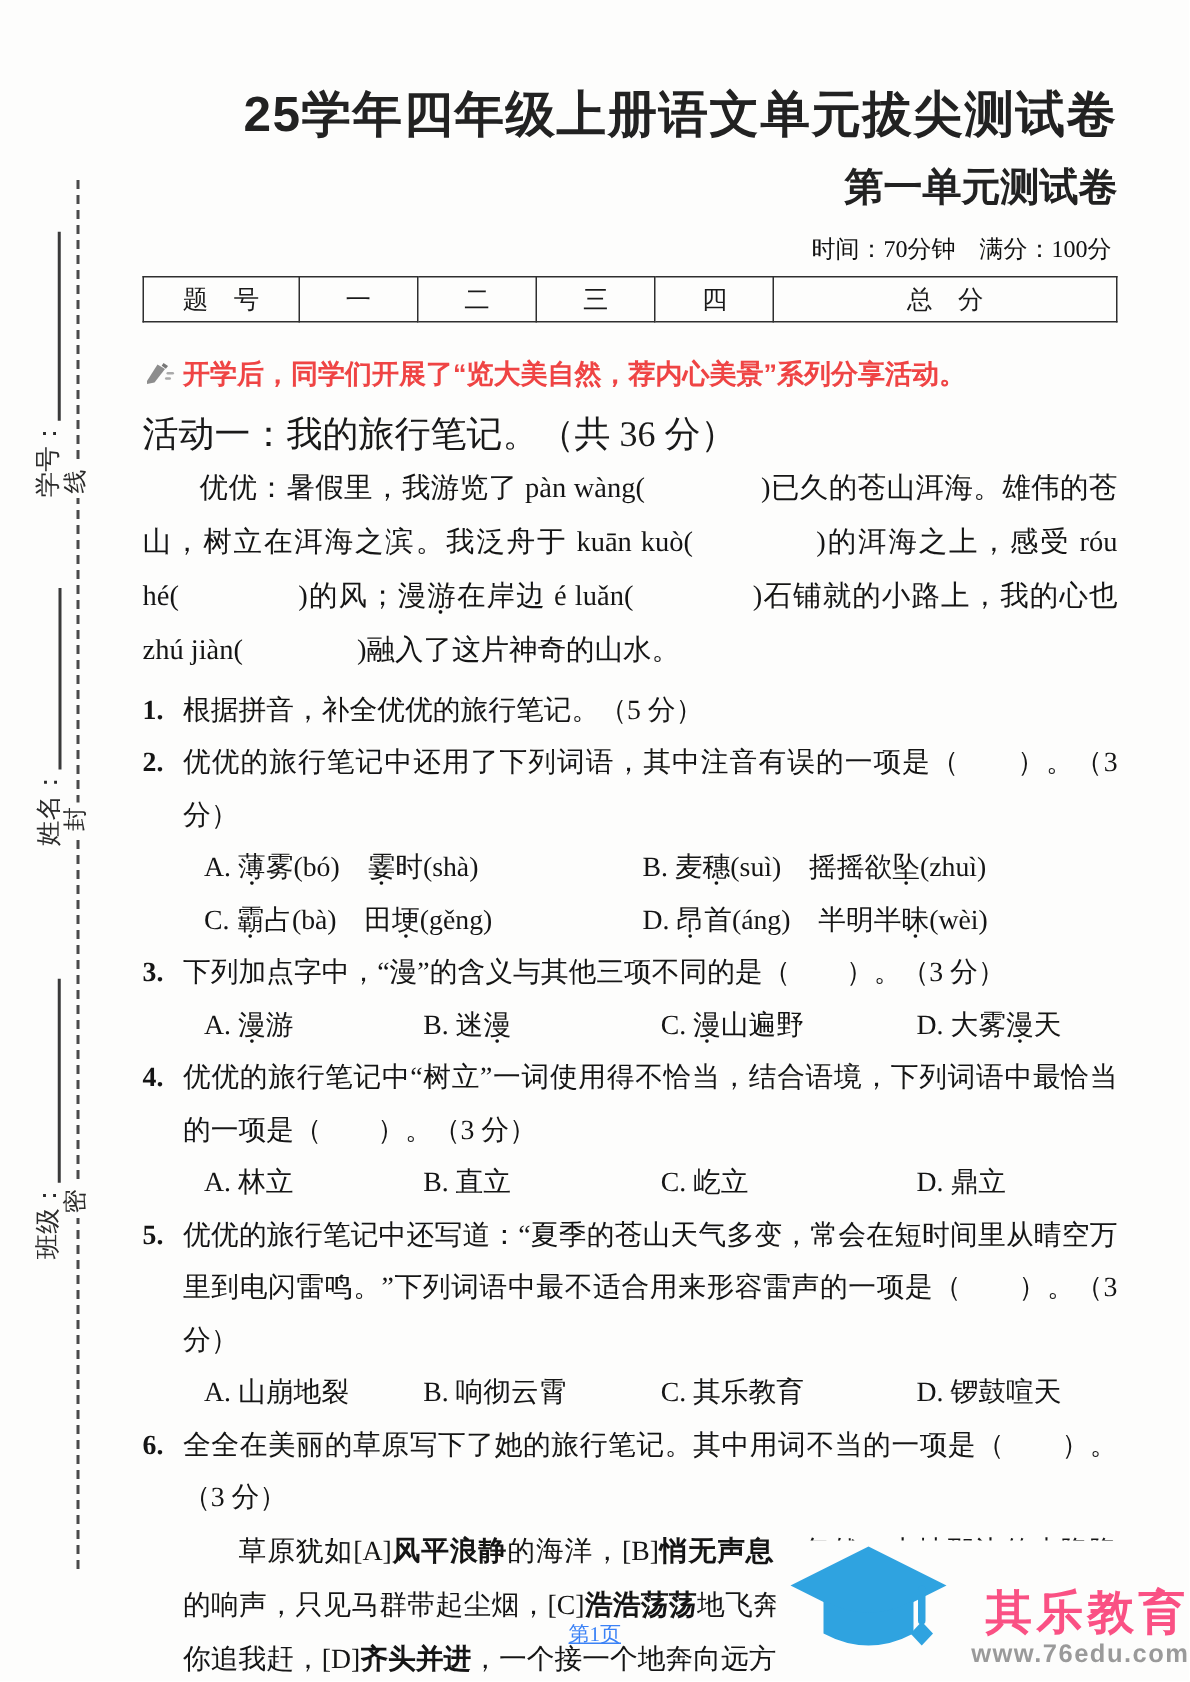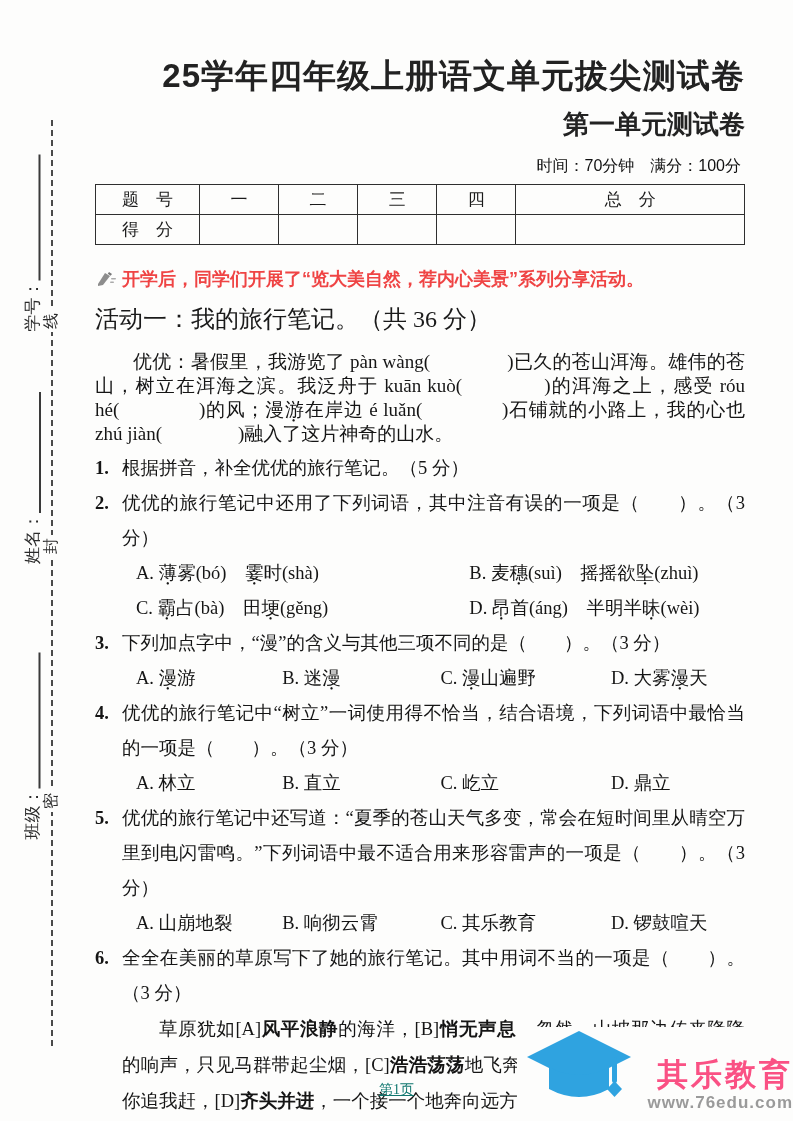--- a/index.html
+++ b/index.html
@@ -43,66 +43,66 @@
     font-weight: bold; font-size: 33px; letter-spacing: 1px; color: #222;
   }
   .subtitle {
     margin-top: 8px; text-align: right;
     font-family: "Liberation Sans", sans-serif;
     font-weight: bold; font-size: 26px; color: #222;
   }
   .info-line {
     margin-top: 14px; text-align: right;
     font-size: 16px; color: #111; padding-right: 4px;
-    font-family: Liberation Sans, sans-serif;
+    font-family: Liberation Serif, serif;
   }
 
   table.score-table {
     margin-top: 7px; width: 100%;
     border-collapse: collapse;
   }
   table.score-table td {
     border: 1.5px solid #2f2f2f; height: 30px;
     text-align: center; font-size: 17px; color: #1a1a1a;
   }
   table.score-table td.first { width: 16%; }
 
   .intro-row {
     margin-top: 22px; display: flex; align-items: center; gap: 5px;
     font-family: "Liberation Sans", sans-serif;
     font-weight: bold; font-size: 18px; color: #ef4444;
   }
   .activity-heading { margin-top: 12px; font-size: 24px; color: #1a1a1a; }
 
   .passage {
-    margin-top: 15px; font-size: 19px; line-height: 24px;
+    margin-top: 3px; font-size: 19px; line-height: 36px;
     text-indent: 2em; text-align: justify; color: #151515;
   }
 
   .questions { margin-top: 5px; }
   .q { display: flex; font-size: 18.5px; line-height: 35px; color: #151515; }
   .qnum { flex: none; width: 27px; font-weight: bold; }
   .qbody { flex: 1; }
   .qtext { text-align: justify; }
   .optrow { display: grid; padding-left: 14px; }
   .optrow.cols4 { grid-template-columns: 24% 26% 28% 22%; }
-  .optrow.cols2 { grid-template-columns: 48% 52%; gap: 41px; }
+  .optrow.cols2 { grid-template-columns: 48% 52%; }
   .qpassage { text-indent: 2em; text-align: justify; line-height: 36px; font-size: 18.5px; }
   .qpassage strong { font-weight: bold; }
 
   .edot { position: relative; }
   .edot::after {
     content: "\2022"; position: absolute; left: 50%; bottom: -0.62em;
     transform: translateX(-50%); font-size: 0.55em; line-height: 1;
   }
 
   
   .page-number {
     position: absolute; left: 0; right: 0; bottom: 22px;
-    text-align: center; font-size: 14px; color: #0f766e; text-decoration: underline;
+    text-align: center; font-size: 14px; color: #3b82f6; text-decoration: underline;
   }
 
   
   .logo {
     position: absolute; right: 0px; bottom: 6px;
     display: flex; align-items: flex-end; gap: 12px;
     background: #fdfdfc; padding-left: 6px; z-index: 3;
   }
   .logo-cap { flex: none; }
   .logo-texts { display: flex; flex-direction: column; align-items: flex-end; padding-bottom: 2px; }
@@ -144,28 +144,20 @@
 
     <table class="score-table">
       <tbody>
         <tr id="score-header-row">
             <td class="first">题　号</td>
             <td>一</td>
             <td>二</td>
             <td>三</td>
             <td>四</td>
             <td>总　分</td>
-          </tr>
-        <tr id="score-body-row">
-            <td class="first">得　分</td>
-            <td></td>
-            <td></td>
-            <td></td>
-            <td></td>
-            <td></td>
           </tr>
       </tbody>
     </table>
 
     <div class="intro-row">
       <svg width="22" height="18" viewBox="0 0 22 18" aria-hidden="true">
         <g fill="#8d8d8d">
           <path d="M3 14 L10 3 L15 6 L8 15 L3 16 Z"></path>
           <path d="M14 2 L17 4 L15.6 5.8 L12.8 3.8 Z" fill="#777"></path>
           <rect x="16" y="8" width="5" height="1.6" rx="0.8" fill="#aaa"></rect>

